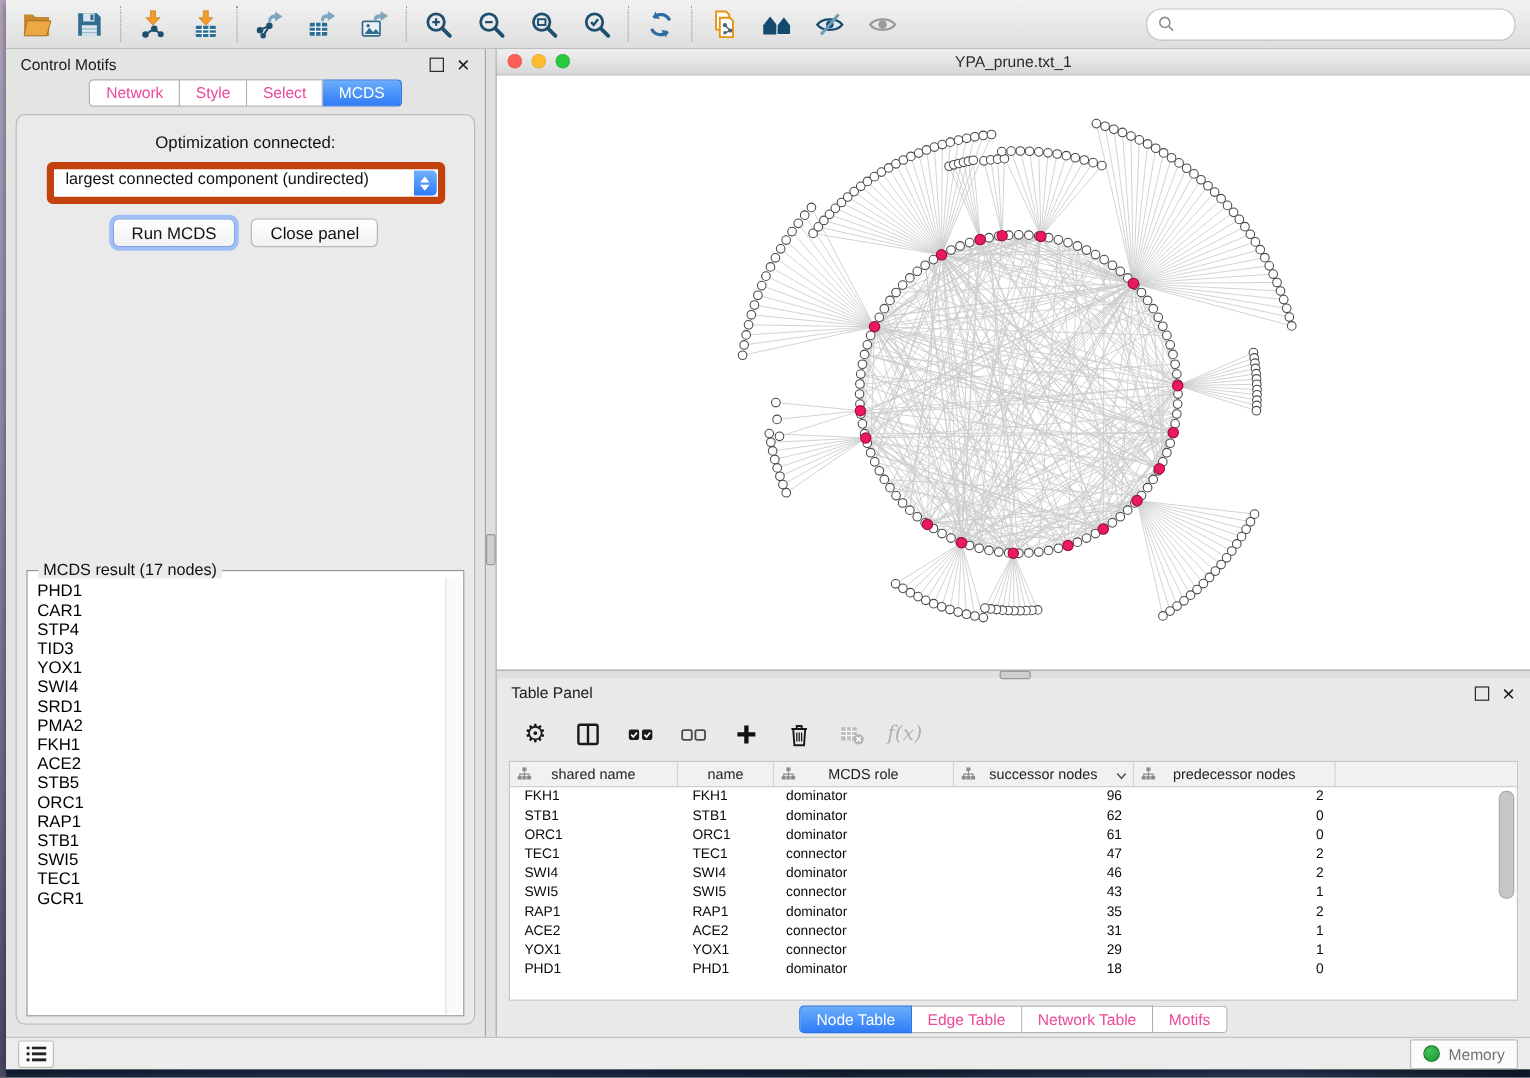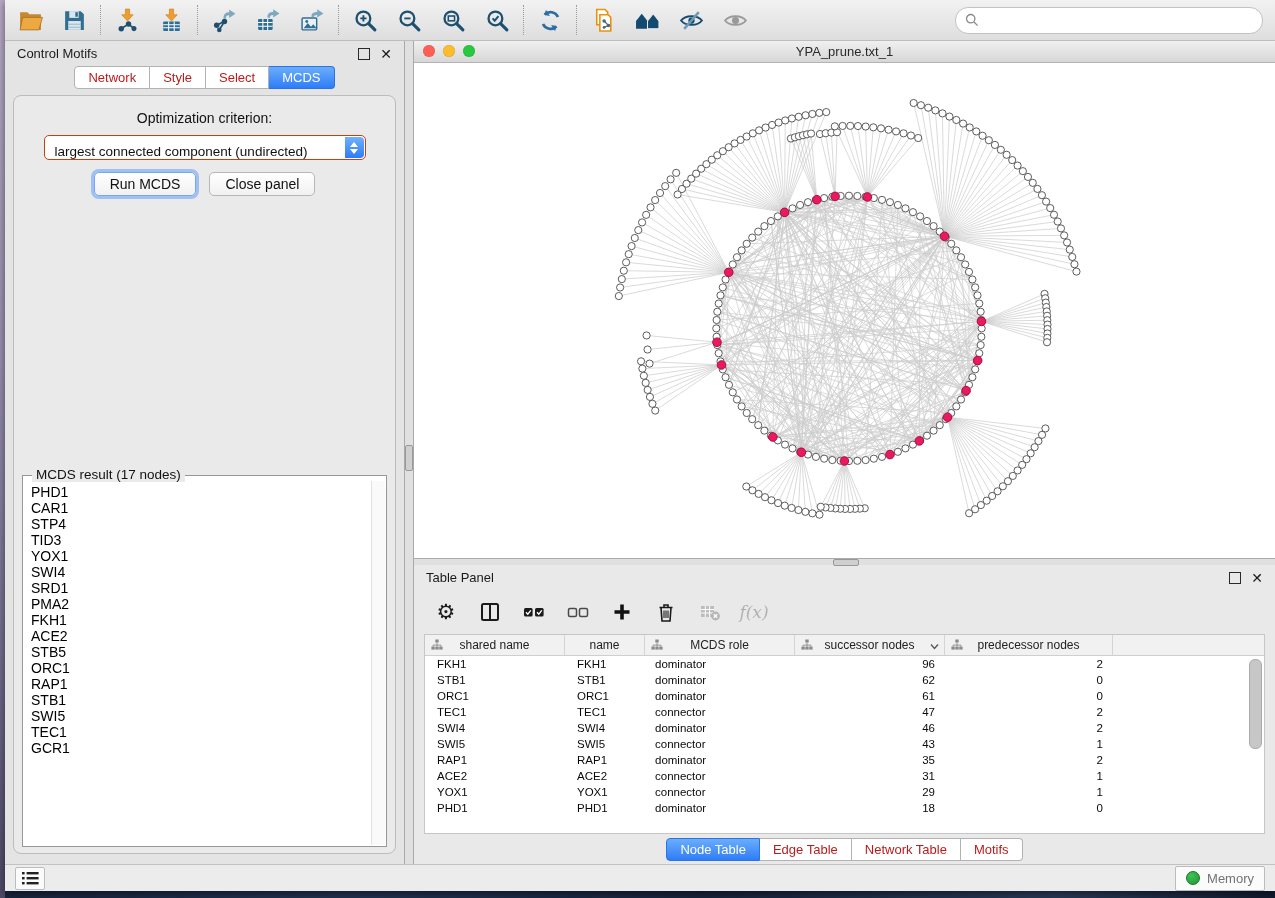--- a/index.html
+++ b/index.html
@@ -31,29 +31,29 @@
   #main{flex:1;display:flex;min-height:0;}
 
   
   #control-panel{width:399px;flex:0 0 399px;background:#e4e4e4;display:flex;flex-direction:column;min-height:0;}
   .panel-header{height:25px;flex:0 0 25px;display:flex;align-items:center;padding:0 12px;font-size:13px;color:#1a1a1a;}
   .panel-hbtns{margin-left:auto;display:flex;align-items:center;gap:10px;}
   .float-btn{width:10px;height:10px;border:1.6px solid #2a2a2a;display:inline-block;}
   .close-btn{font-size:14px;font-weight:bold;color:#1a1a1a;line-height:10px;}
   .seg{display:flex;justify-content:center;}
   .seg .tab{background:#fff;border:1px solid #b2b2b2;border-left:none;padding:0 13px;font-size:13px;
-    color:#b91c1c;height:21px;display:flex;align-items:center;cursor:default;}
+    color:#ec4899;height:21px;display:flex;align-items:center;cursor:default;}
   .seg .tab:first-child{border-left:1px solid #b2b2b2;border-radius:4px 0 0 4px;}
   .seg .tab:last-child{border-radius:0 4px 4px 0;}
   .seg .tab.active{background:linear-gradient(#6aaefb,#2f7cf8);color:#fff;border-color:#2a73e4;}
   #cp-card{margin:6px 8px 10px 8px;flex:1;border:1px solid #bcbcbc;border-radius:8px;background:#eaeaea;
     display:flex;flex-direction:column;align-items:center;padding:14px 4px 4px 4px;min-height:0;}
   .crit-label{font-size:14px;color:#111;}
-  .cselect{margin-top:9px;width:310px;height:23px;background:#fff;border:1px solid #c2410c;border-radius:5px;
-    display:flex;align-items:flex-end;font-size:13.5px;color:#111;padding-left:10px;position:relative;}
+  .cselect{margin-top:9px;width:310px;height:23px;background:#fff;border:6px solid #c2410c;border-radius:5px;
+    display:flex;align-items:flex-start;font-size:13.5px;color:#111;padding-left:10px;position:relative;}
   .cselect .stepper{position:absolute;right:1px;top:1px;bottom:1px;width:19px;border-radius:0 4px 4px 0;
     background:linear-gradient(#72b1fb,#2e7bf7);display:flex;flex-direction:column;align-items:center;justify-content:center;gap:2px;}
   .arr{width:0;height:0;border-left:4px solid transparent;border-right:4px solid transparent;}
   .arr.up{border-bottom:5px solid #fff;}
   .arr.dn{border-top:5px solid #fff;}
   .btn-row{margin-top:12px;display:flex;gap:13px;}
   .btn{height:24px;padding:0 15px;background:linear-gradient(#fff,#f1f1f1);border:1px solid #b7b7b7;
     border-radius:5px;font-size:14px;color:#111;font-family:"Liberation Sans",sans-serif;}
   .btn.focused{box-shadow:0 0 0 3px rgba(96,155,255,.55);border-color:#7ba4ec;}
   #result-group{margin-top:auto;align-self:stretch;height:370px;border:1px solid #979797;position:relative;
@@ -283,21 +283,21 @@
           <span class="close-btn">✕</span>
         </span>
       </div>
       <div class="seg" id="cp-tabs">
           <div class="tab">Network</div>
           <div class="tab">Style</div>
           <div class="tab">Select</div>
           <div class="tab active">MCDS</div>
         </div>
       <div id="cp-card">
-        <div class="crit-label">Optimization criterion:</div>
+        <div class="crit-label">Optimization connected:</div>
         <div class="cselect">
           <span>largest connected component (undirected)</span>
           <span class="stepper">
             <span class="arr up"></span>
               <span class="arr dn"></span>
           </span>
         </div>
         <div class="btn-row">
           <button class="btn focused">Run MCDS</button>
           <button class="btn">Close panel</button>

